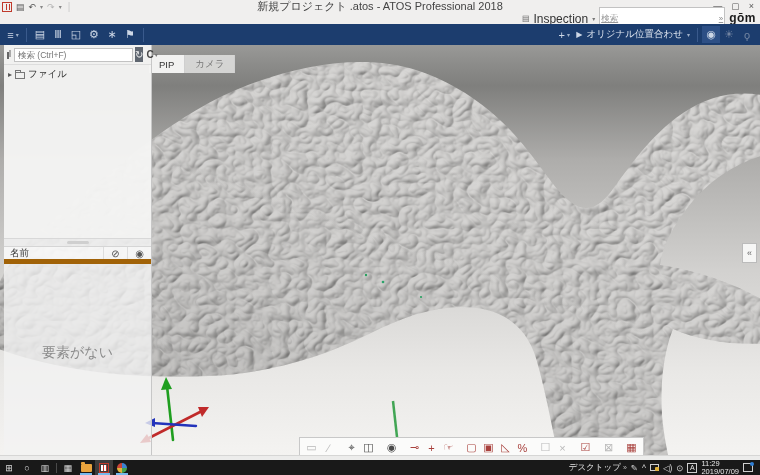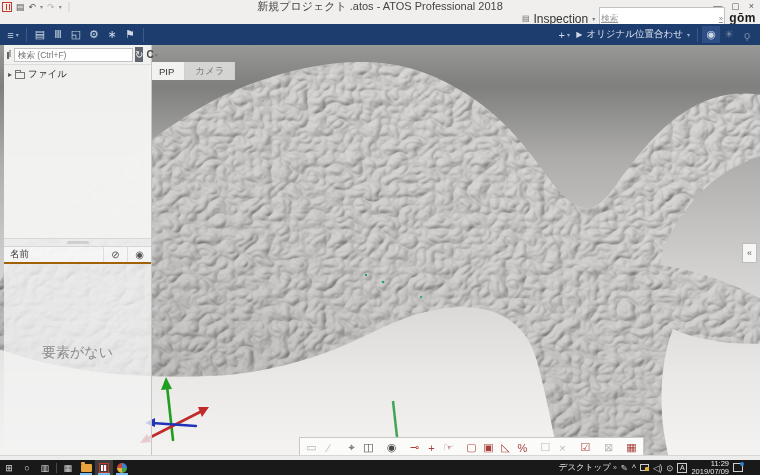--- a/index.html
+++ b/index.html
@@ -53,27 +53,27 @@
   .lp-c .car { font-size:6px; color:#777; font-weight:normal; }
   .lp-tree { height:173px; background:rgba(244,244,243,0.97); padding:3px 4px; }
   .tree-row { display:flex; align-items:center; gap:3px; font-size:9.5px; color:#333; }
   .tree-arrow { font-size:8px; color:#555; }
   .folder-ico { width:10px; height:7px; border:1px solid #777; position:relative; margin-top:1px; }
   .folder-ico::before { content:''; position:absolute; top:-3px; left:-1px; width:4px; height:2px; border:1px solid #777; border-bottom:none; }
   .lp-split { height:8px; background:rgba(240,240,239,0.9); display:flex; align-items:center; justify-content:center; border-top:1px solid #d8d8d8; }
   .lp-split i { width:22px; height:3px; background:#cfcfcf; border-radius:2px; }
   .lp-measure { height:16px; background:rgba(243,243,242,0.9); display:flex; align-items:center; font-size:9.5px; color:#333; padding:0 6px; }
   .lp-measure .car { margin-left:auto; margin-right:52px; font-size:6px; color:#777; }
-  .lp-name { height:18px; background:rgba(250,250,250,0.92); border-top:1px solid #d5d5d5; border-bottom:2px solid #a16207; display:flex; align-items:center; font-size:9.5px; color:#333; }
+  .lp-name { height:18px; background:rgba(250,250,250,0.92); border-top:1px solid #d5d5d5; border-bottom:5px solid #a16207; display:flex; align-items:center; font-size:9.5px; color:#333; }
   .lp-name .lbl { flex:1; padding:0 6px; }
   .lp-name .ic { width:24px; height:100%; display:flex; align-items:center; justify-content:center; border-left:1px solid #ddd; color:#555; font-size:10px; }
   .lp-empty { flex:1; background:rgba(243,243,242,0.8); text-align:center; padding-top:80px; font-size:14px; color:#8b8b8b; }
 
   
-  .pip-tabs { position:absolute; left:149px; top:62px; height:18px; display:flex; }
+  .pip-tabs { position:absolute; left:149px; top:55px; height:18px; display:flex; }
   .ptab { padding:0 10px; font-size:9.5px; display:flex; align-items:center; border-right:1px solid #cfcfcf; }
   .ptab.active { background:#f2f2f1; color:#333; }
   .ptab.idle { background:rgba(226,226,225,0.85); color:#777; }
 
   
   .collapse-tab { position:absolute; left:742px; top:243px; width:15px; height:20px; background:#f6f6f5; border:1px solid #bbb; display:flex; align-items:center; justify-content:center; font-size:9px; color:#666; }
 
   
   .fbar { position:absolute; left:299px; top:437px; height:21px; background:#fbfbfa; border:1px solid #c8c8c8; display:flex; align-items:center; padding:0 3px; }
   .fico { width:17px; height:17px; display:flex; align-items:center; justify-content:center; font-size:11px; }
@@ -88,26 +88,26 @@
   
   .taskbar { position:absolute; left:0; top:460px; width:760px; height:15px; background:#191919; display:flex; align-items:center; color:#e8e8e8; }
   .tb-btn { width:18px; height:15px; display:flex; align-items:center; justify-content:center; font-size:9px; color:#dedede; position:relative; }
   .tb-div { width:1px; height:10px; background:#4a4a4a; margin:0 2px; }
   .tb-btn.open::after { content:''; position:absolute; bottom:0; left:3px; right:3px; height:2px; background:#76b9ed; }
   .tb-btn.activeapp { background:#3c3c3c; }
   .tb-folder { width:11px; height:8px; background:#e8a33d; border-radius:1px; position:relative; }
   .tb-folder::before { content:''; position:absolute; top:-2px; left:0; width:4px; height:2px; background:#e8a33d; border-radius:1px 1px 0 0; }
   .tb-appico { width:10px; height:10px; border:1px solid #c0392b; background:repeating-linear-gradient(90deg,#c0392b 0 1px,transparent 1px 3px); background-clip:content-box; padding:1px; background-color:#fff; }
   .tb-globe { width:10px; height:10px; border-radius:50%; background:conic-gradient(#3b82d0 0 25%, #46a14b 25% 50%, #e3b23c 50% 75%, #c94436 75% 100%); }
-  .tb-right { margin-left:auto; display:flex; align-items:center; gap:4px; padding-right:17px; }
+  .tb-right { margin-left:auto; display:flex; align-items:center; gap:4px; padding-right:7px; }
   .tray-ico { font-size:8.5px; color:#d5d5d5; }
   .warnbox { width:9px; height:7px; border:1px solid #cfcfcf; position:relative; }
   .warnbox::after { content:''; position:absolute; right:-1px; bottom:-1px; width:4px; height:4px; background:#e0b23a; border-radius:1px; }
   .imebox { width:10px; height:10px; border:1px solid #cfcfcf; font-size:7px; display:flex; align-items:center; justify-content:center; color:#e8e8e8; }
-  .clock { text-align:right; font-size:7.5px; line-height:1.05; color:#e8e8e8; }
+  .clock { font-size:7.5px; line-height:1.05; color:#e8e8e8; }
   .notif { width:10px; height:9px; border:1px solid #cfcfcf; position:relative; }
   .notif::after { content:''; position:absolute; right:-2px; top:-2px; width:4px; height:4px; border-radius:50%; background:#2f7fd6; }
   .desk-lbl { font-size:8.5px; color:#e5e5e5; display:flex; align-items:center; gap:2px; }
   .desk-lbl .chv { font-size:7px; color:#bbb; }
 </style>
 </head>
 <body>
 
 <div class="scene">
   <svg width="760" height="410" viewBox="0 0 760 410">

